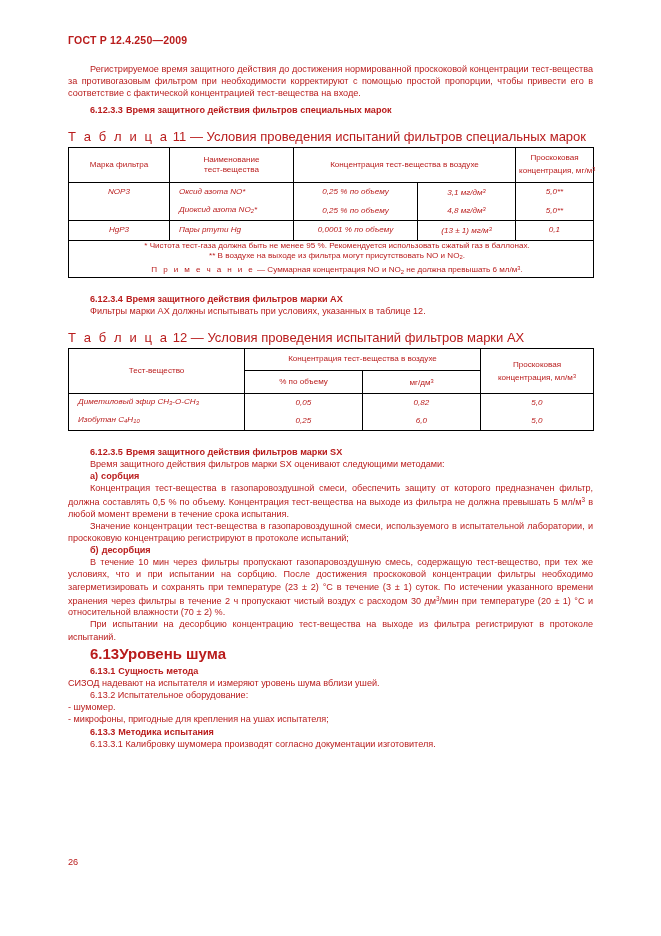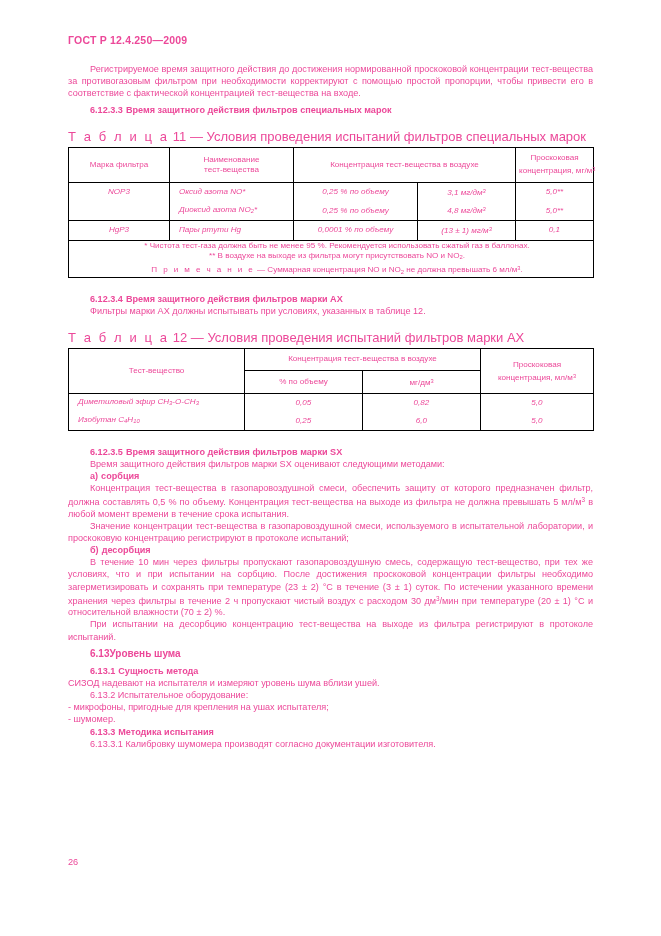--- a/index.html
+++ b/index.html
@@ -6,21 +6,21 @@
     margin: 0;
     padding: 0;
     background: #ffffff;
   }
   .page {
     position: relative;
     width: 661px;
     height: 936px;
     background: #ffffff;
     font-family: "Liberation Sans", sans-serif;
-    color: #ec4899;
+    color: #b91c1c;
     overflow: hidden;
   }
   .content {
     position: absolute;
     left: 68px;
     top: 34px;
     width: 525px;
   }
 
   
@@ -46,21 +46,21 @@
   .h-sub {
     font-size: 9.1px;
     font-weight: bold;
     line-height: 12.1px;
     margin: 0;
     text-indent: 22px;
   }
   .h-sub .num { margin-right: 3px; text-align: center; }
 
   .h-sec {
-    font-size: 10px;
+    font-size: 15px;
     font-weight: bold;
     line-height: 12.4px;
     margin: 0;
     text-indent: 22px;
   }
 
   .plain-num {
     font-size: 9.1px;
     line-height: 12.1px;
     margin: 0;
@@ -304,22 +304,22 @@
 
     <div class="gap-s"></div>
 
     <div class="h-sub">
       <span class="num">6.13.1</span><span>Сущность метода</span>
     </div>
     <p class="body-text noindent">СИЗОД надевают на испытателя и измеряют уровень шума вблизи ушей.</p>
 
     <p class="plain-num"><span class="num">6.13.2</span> <span>Испытательное оборудование:</span></p>
 
+    <p class="dash-item">- шумомер.</p>
     <p class="dash-item">- микрофоны, пригодные для крепления на ушах испытателя;</p>
-    <p class="dash-item">- шумомер.</p>
 
     <div class="h-sub">
       <span class="num">6.13.3</span><span>Методика испытания</span>
     </div>
 
     <p class="plain-num"><span class="num">6.13.3.1</span> <span>Калибровку шумомера производят согласно документации изготовителя.</span></p>
 
   </div>
 
   <div class="page-number">26</div>

